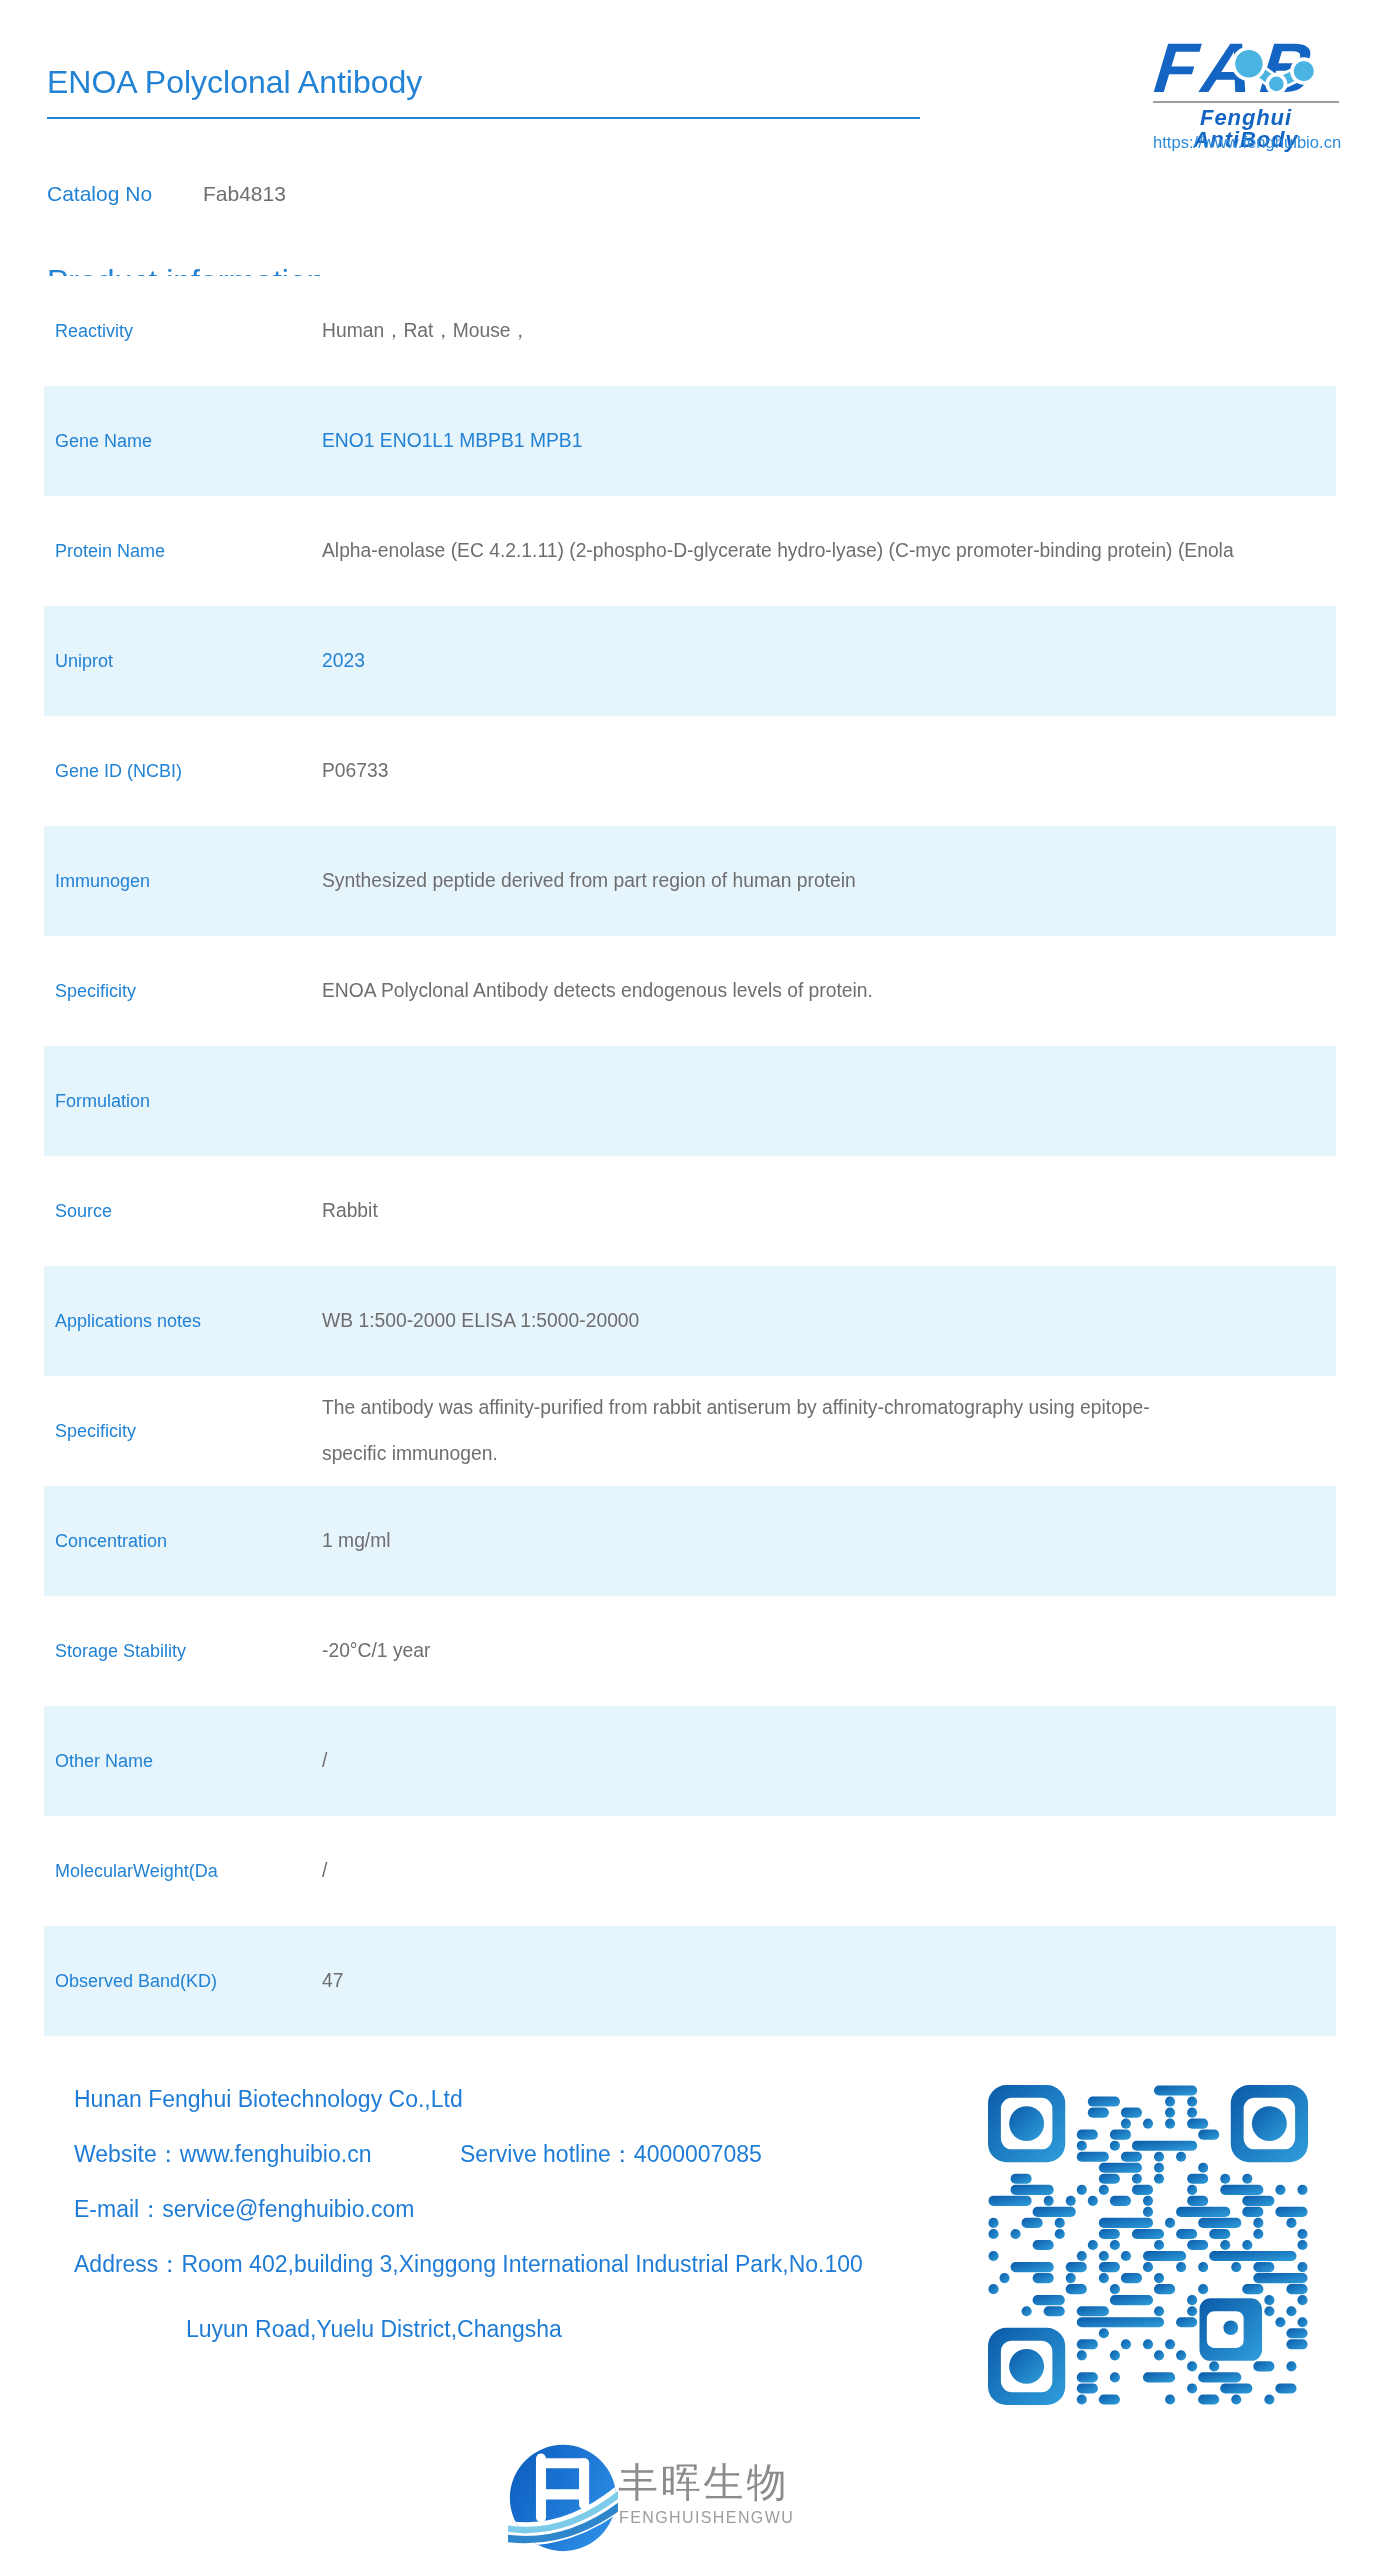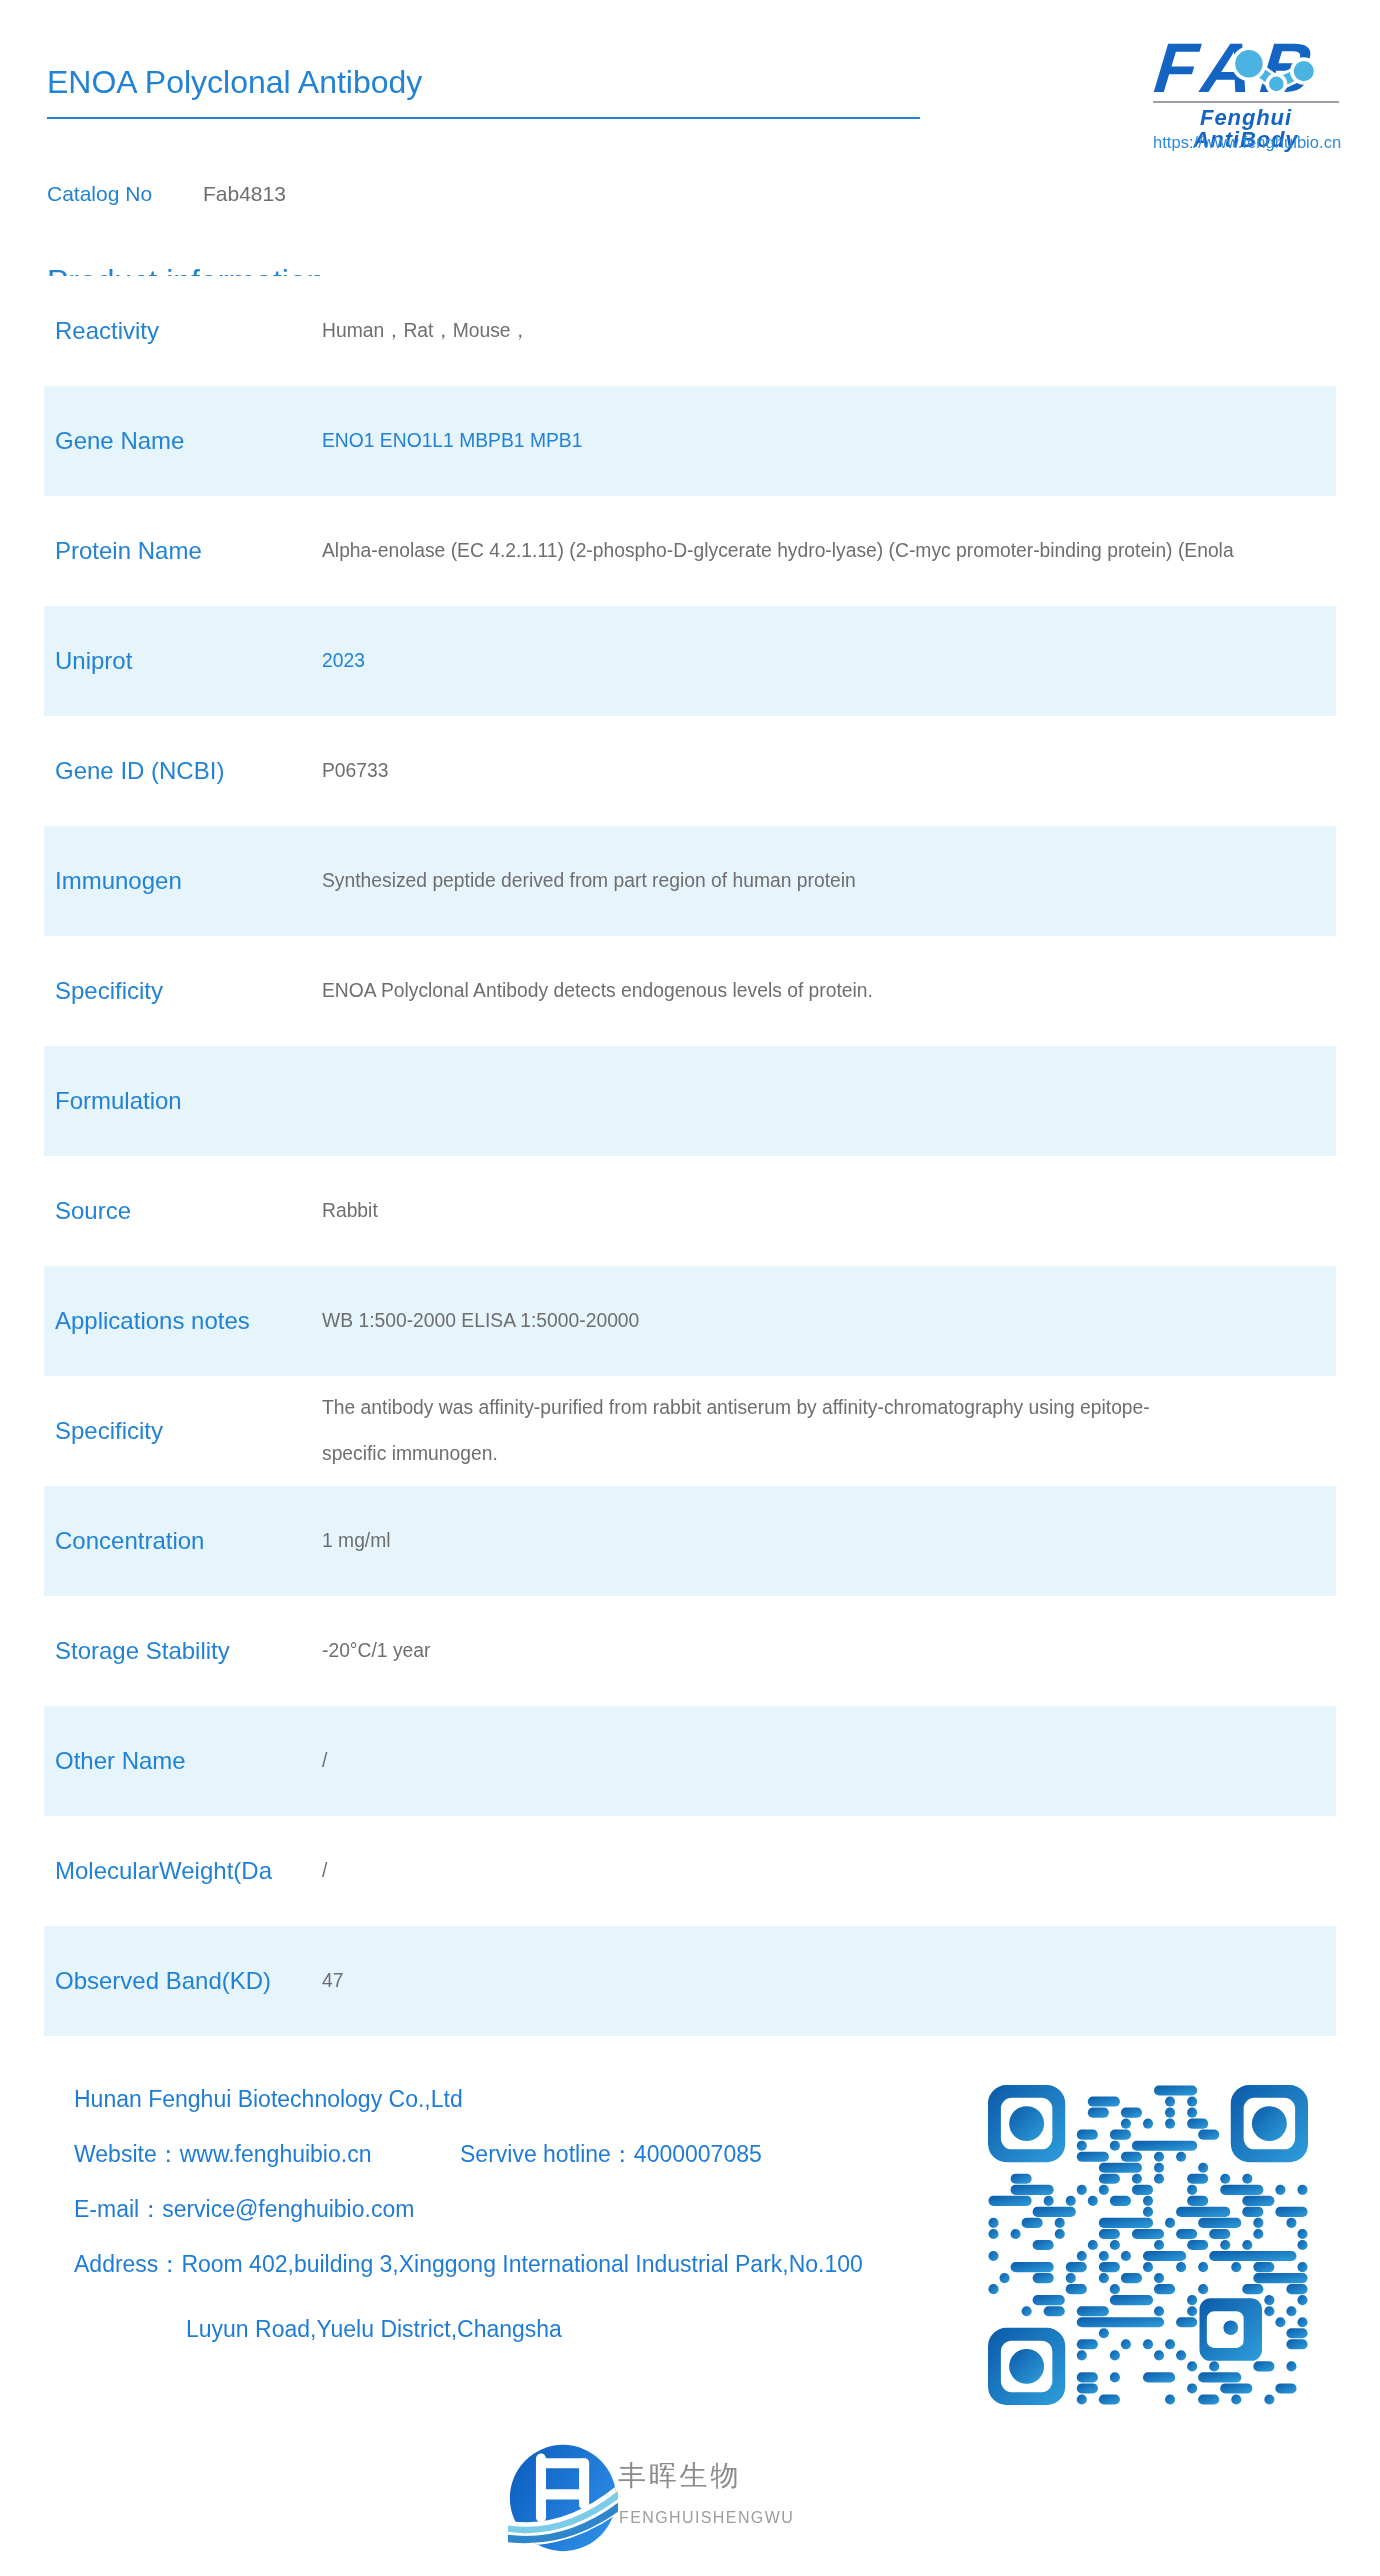--- a/index.html
+++ b/index.html
@@ -27,39 +27,39 @@
   #logo-url{position:absolute;left:0;top:99px;width:186px;text-align:right;font-size:16.6px;line-height:22px;color:var(--url-blue);text-decoration:none;}
 
   
   #section-title{left:47px;top:265px;font-size:32px;line-height:32px;color:var(--accent);}
   #section-underline{left:47px;top:305px;width:276px;height:2.8px;background:var(--accent);}
 
   
   #product-table{left:44px;top:276px;width:1292px;}
   .row{height:110px;display:flex;align-items:center;background:#fff;}
   .row.hl{background:var(--row-bg);}
-  .row .label{width:267px;padding-left:11px;flex:none;font-size:24px;color:var(--accent);}
+  .row .label{width:267px;padding-left:11px;flex:none;font-size:18px;color:var(--accent);}
   .row .value{width:874px;font-size:19.3px;line-height:46px;color:var(--value-gray);}
   .row .value.blue{color:var(--accent);}
   .row .value.nowrap{width:auto;white-space:nowrap;overflow:visible;}
 
   
   .f-line{left:74px;height:28px;font-size:23px;line-height:28px;color:var(--footer-blue);white-space:nowrap;}
   #f-company{top:2085px;}
   #f-web{top:2140px;}
   #f-hotline{position:absolute;left:386px;top:0;}
   #f-email{top:2195px;}
   #f-addr1{top:2250px;}
   #f-addr2{top:2315px;left:186px;}
   .f-link{color:var(--footer-blue);text-decoration:none;}
 
   #qr{left:988px;top:2085px;}
 
   #footer-logo{left:508px;top:2443px;width:386px;height:112px;}
-  #logo-cn{position:absolute;left:110px;top:11px;font-size:28px;line-height:44px;letter-spacing:2.8px;color:var(--cn-gray);}
+  #logo-cn{position:absolute;left:110px;top:17px;font-size:40px;line-height:44px;letter-spacing:2.8px;color:var(--cn-gray);}
   #logo-en{position:absolute;left:111px;top:64px;font-size:16px;line-height:22px;letter-spacing:1.4px;color:var(--en-gray);}
 </style>
 </head>
 <body>
 
 <div class="abs" id="page-title">ENOA Polyclonal Antibody</div>
 <div class="abs" id="title-underline"></div>
 
 <div class="abs" id="fab-logo">
   <div id="fab-text">FAB</div>

